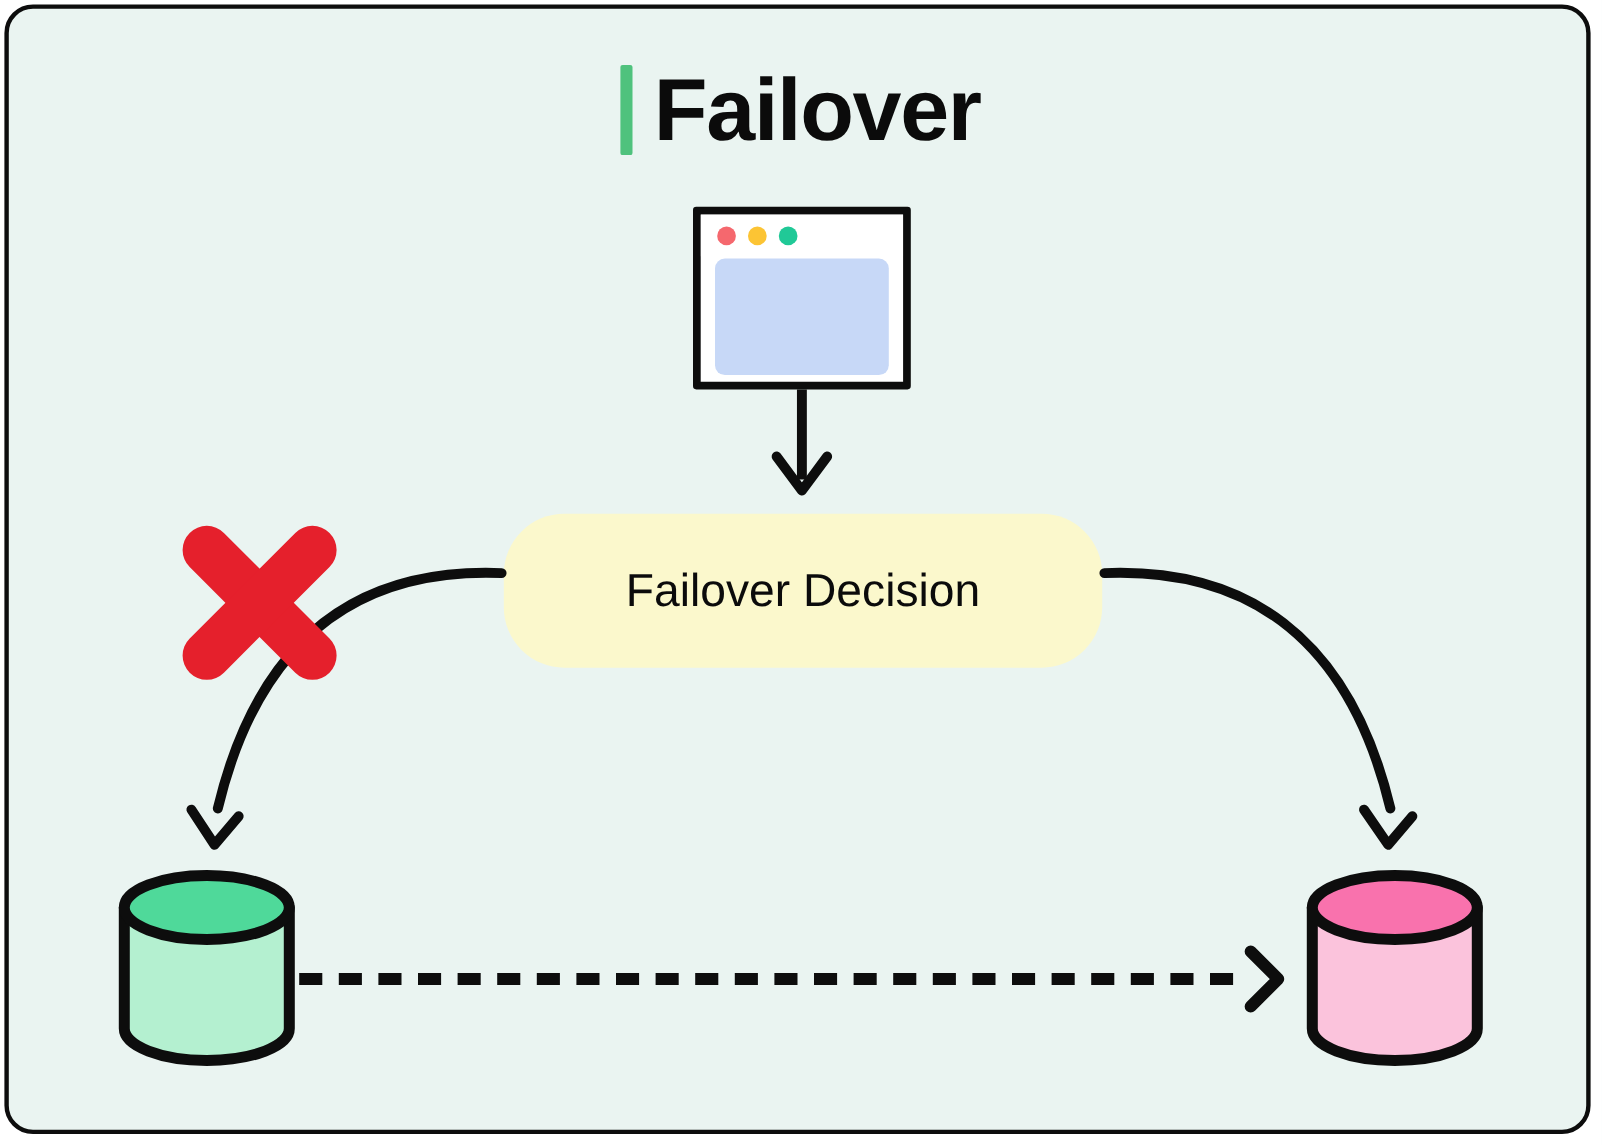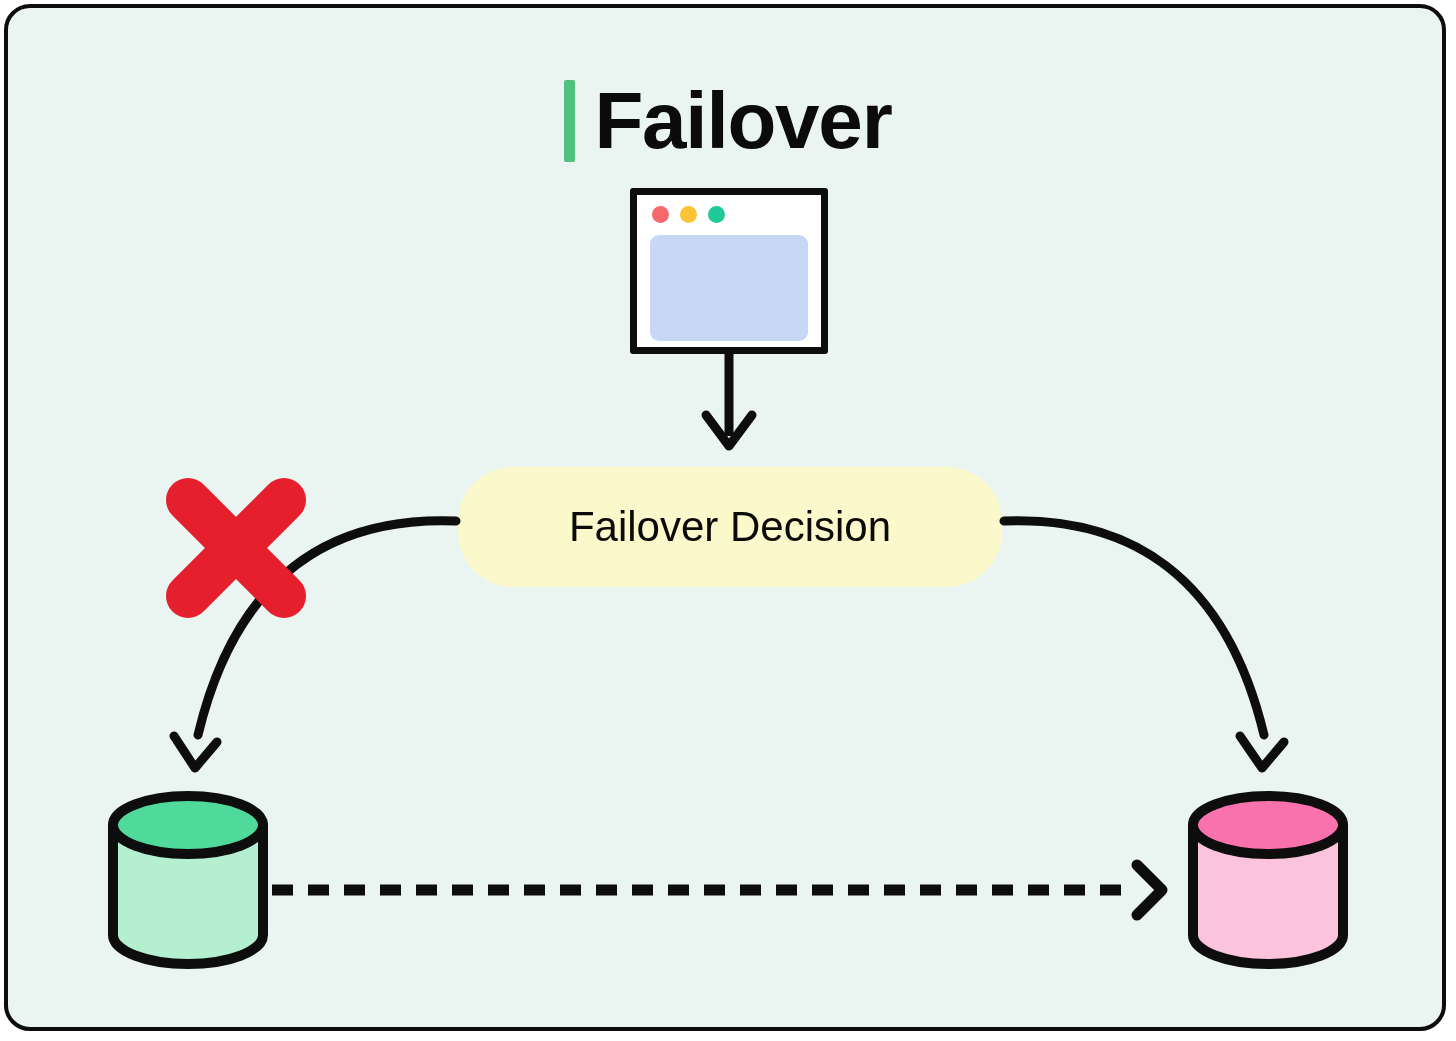--- a/index.html
+++ b/index.html
@@ -39,21 +39,20 @@
   
   #title-wrap {
     position: absolute;
     left: 0;
     top: 48px;
     width: 1456px;
     height: 104px;
     display: flex;
     align-items: center;
     justify-content: center;
-    margin-top: 21px;
   }
   #title-accent {
     width: 11px;
     height: 82px;
     background: #4FC27D;
     border-radius: 2px;
     margin-right: 19px;
   }
   #title-text {
     font-size: 80px;
@@ -99,21 +98,21 @@
     height: 106px;
     background: #C7D8F7;
     border-radius: 9px;
   }
   
   #decision-box {
     position: absolute;
     left: 458px;
     top: 467px;
     width: 544px;
-    height: 120px;
+    height: 140px;
     background: #FBF8CC;
     border-radius: 55px;
     display: flex;
     align-items: center;
     justify-content: center;
   }
   #decision-label {
     font-size: 42px;
     color: #0b0b0b;
     font-weight: 400;

